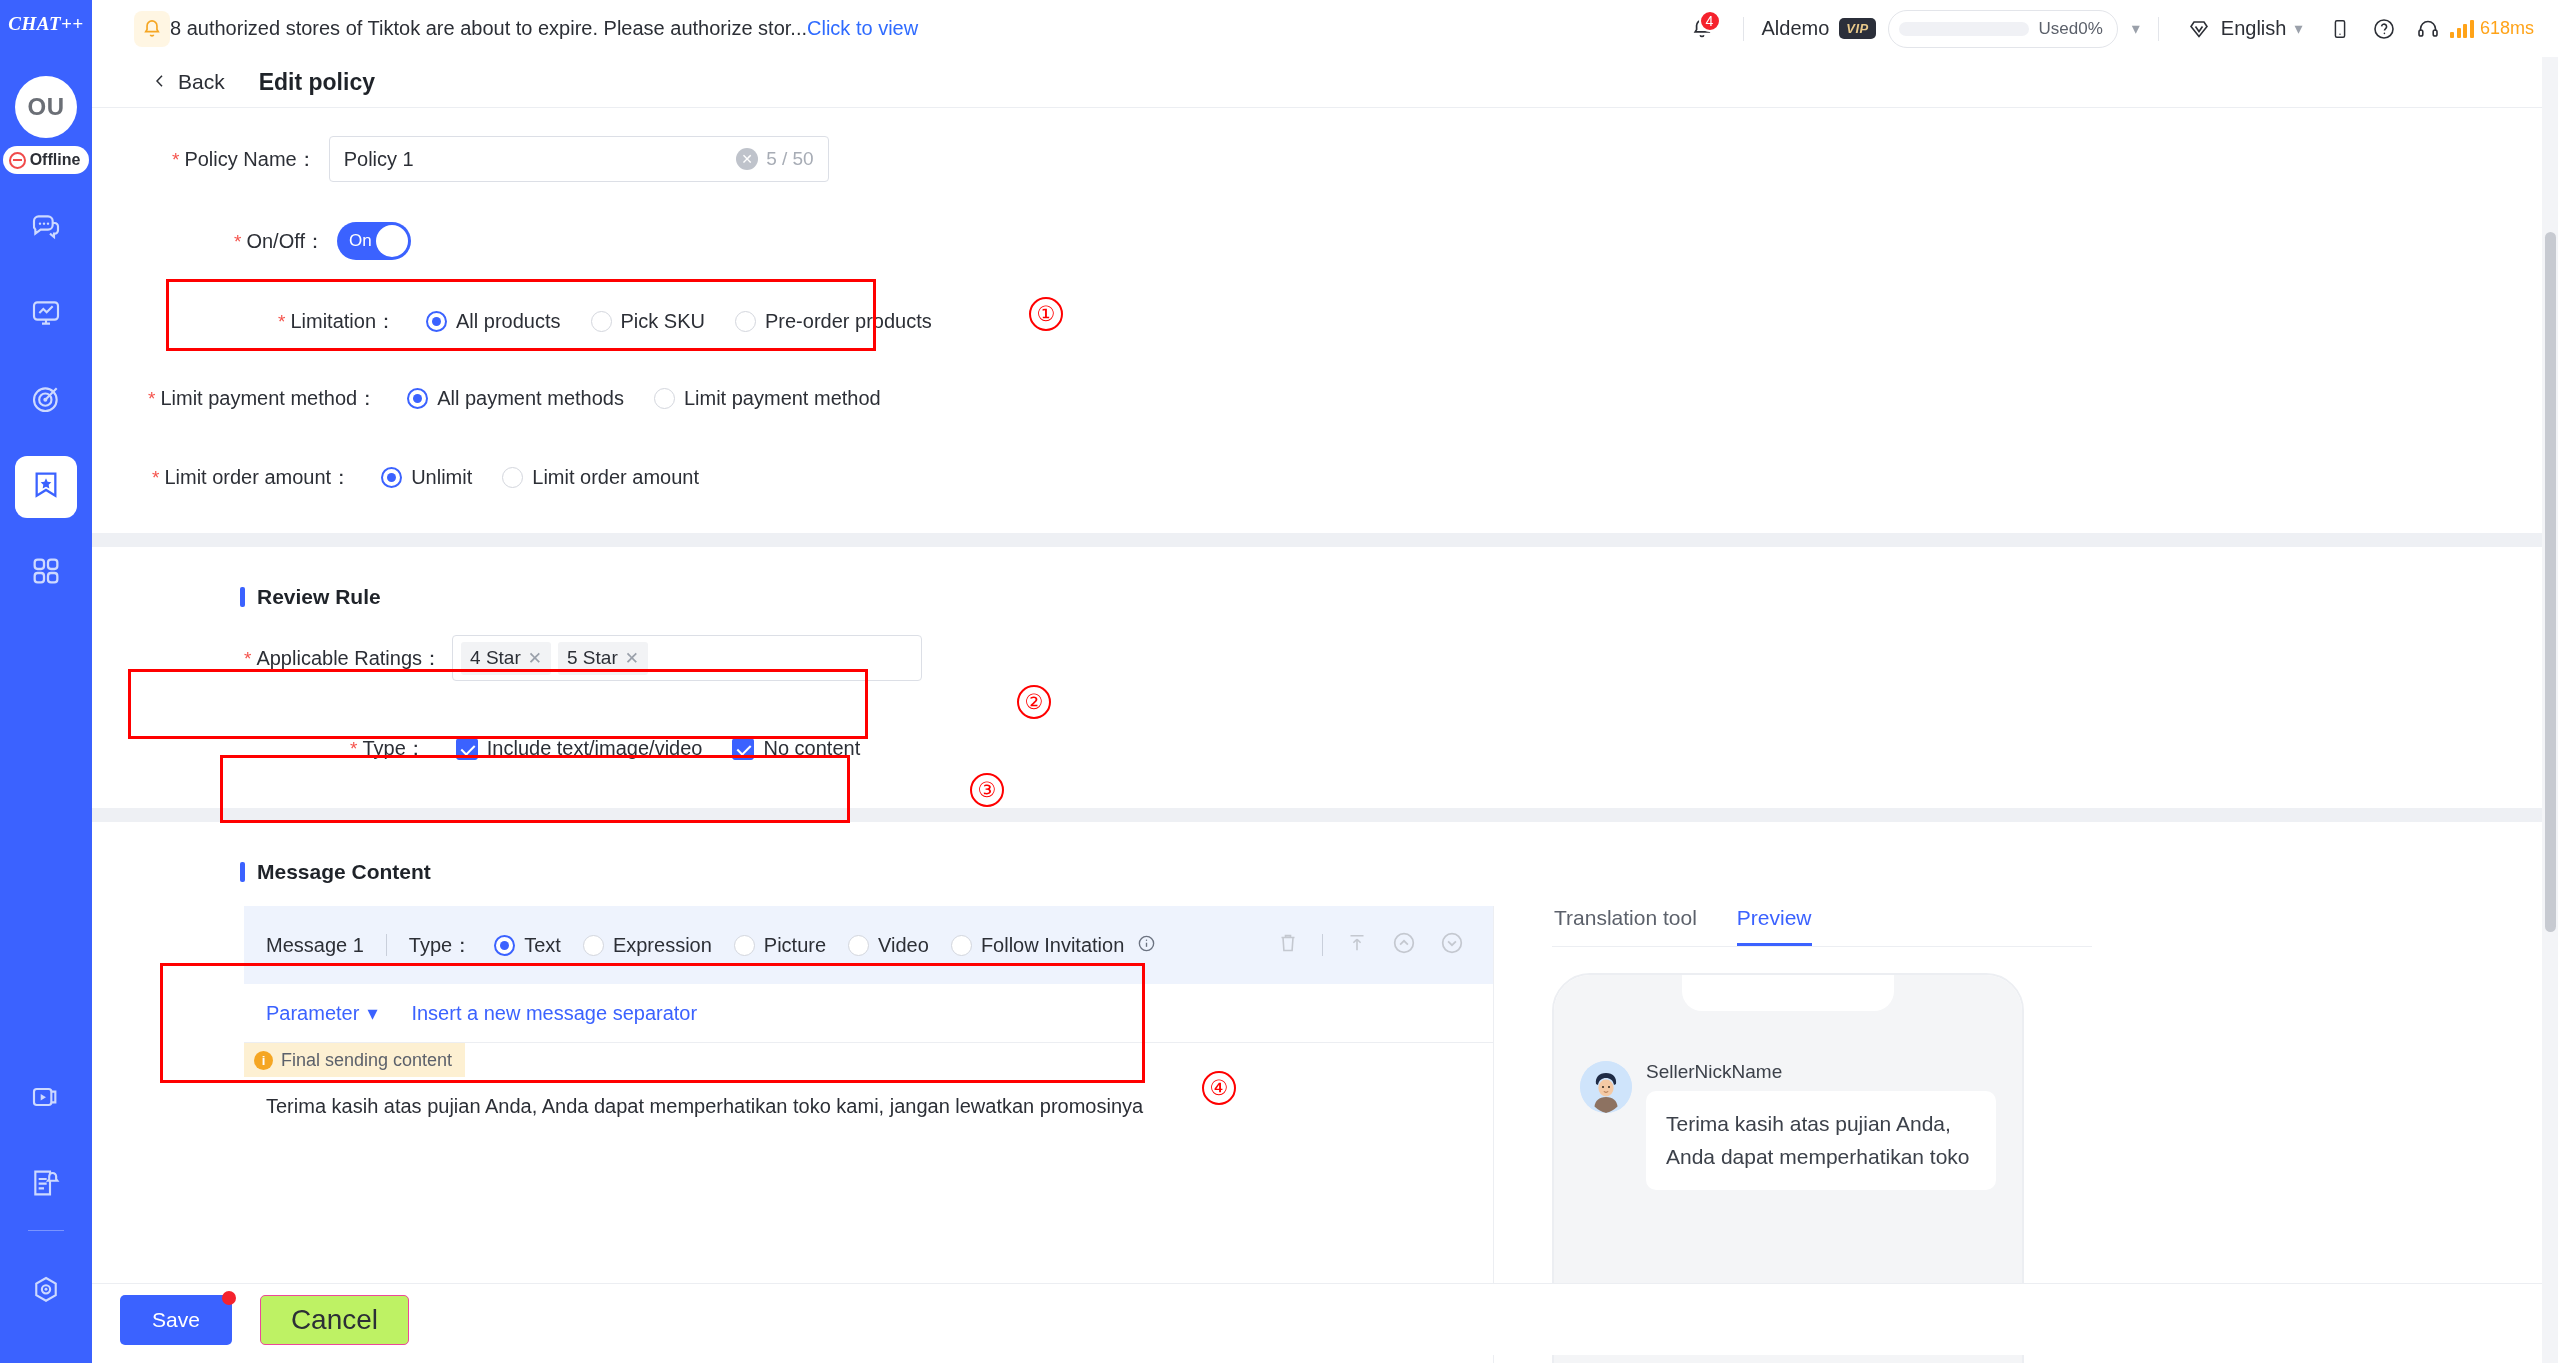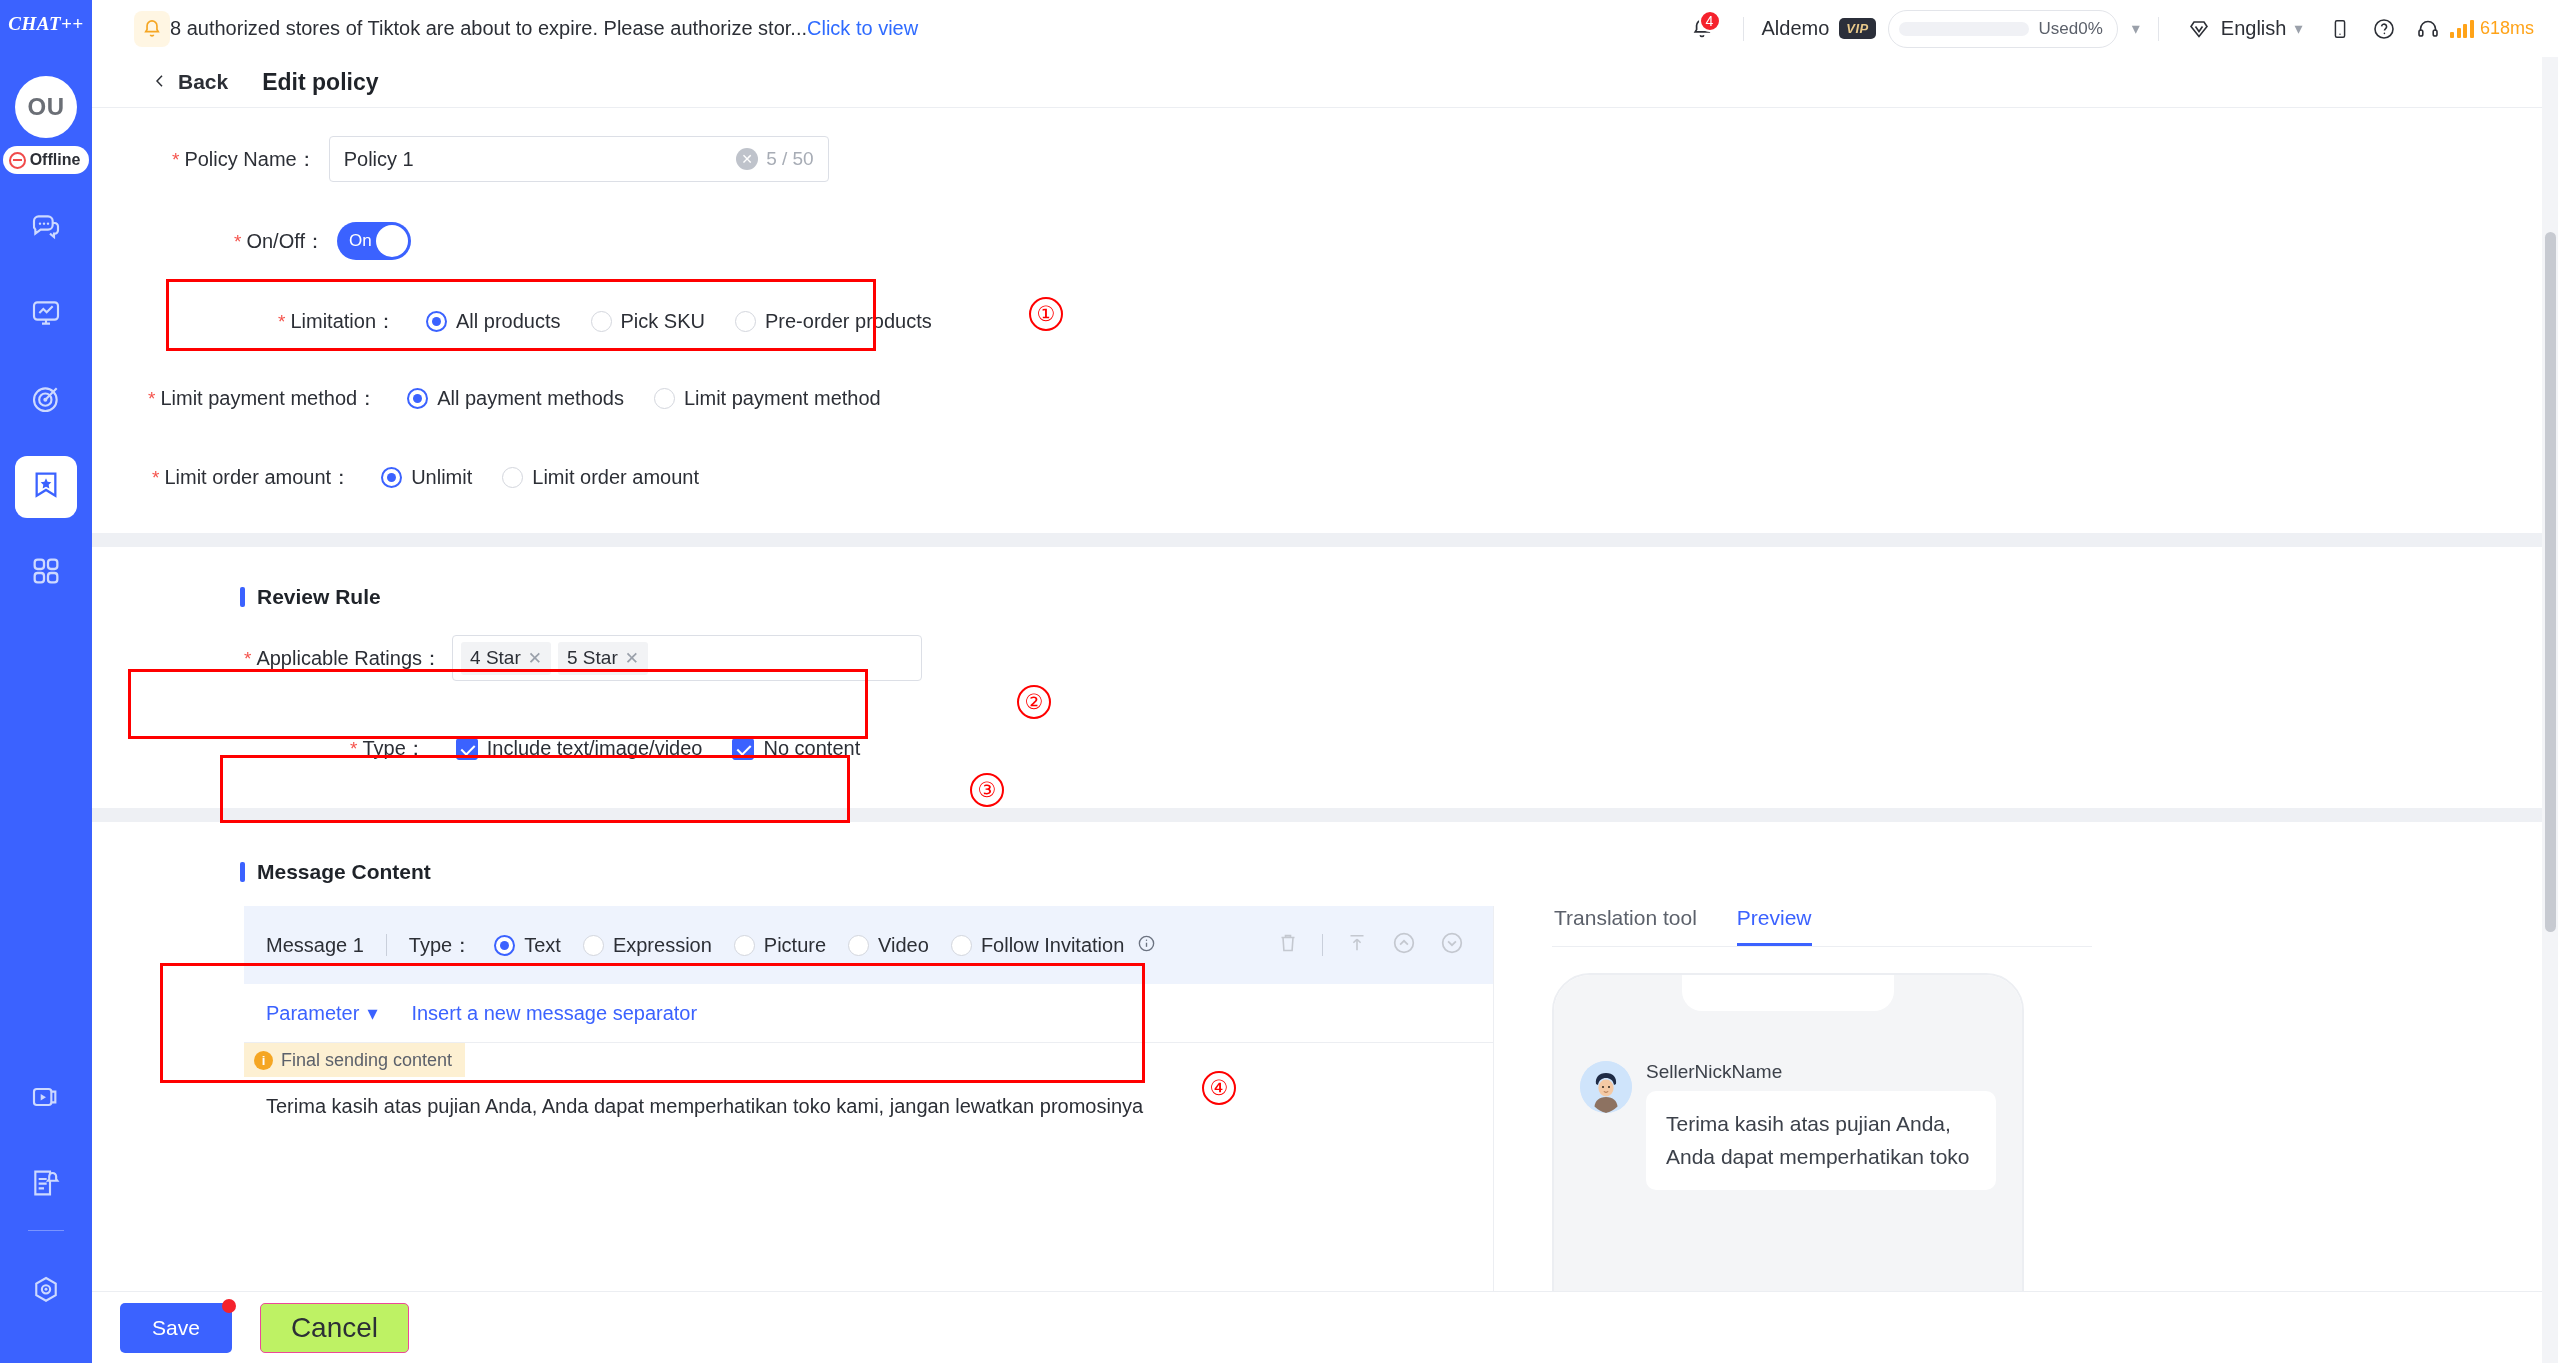--- a/index.html
+++ b/index.html
@@ -79,21 +79,21 @@
   .tb-icon { width: 44px; height: 44px; display: flex; align-items: center; justify-content: center; cursor: pointer; }
   .lang { font-size: 20px; color: #2c2f36; cursor: pointer; }
   .ping { display: flex; align-items: center; gap: 6px; color: #ffa318; font-size: 18px; }
   .bars { display: flex; align-items: flex-end; gap: 2.5px; height: 18px; }
   .bars i { width: 4px; background: #ffa318; border-radius: 1px; display: block; }
 
   
   #page { position: absolute; left: 92px; top: 57px; right: 0; bottom: 0; background: #eef0f4; overflow: hidden; }
   .card { background: #fff; margin: 0 0 14px 0; }
   .page-head { height: 50px; display: flex; align-items: center; padding-left: 60px; gap: 34px; background:#fff; }
-  .back { display: flex; align-items: center; gap: 10px; font-size: 21px; color: #2c2f36; cursor: pointer; font-weight: bold; }
+  .back { display: flex; align-items: center; gap: 10px; font-size: 21px; color: #2c2f36; cursor: pointer; }
   .page-title { font-size: 23px; font-weight: bold; color: #1f2329; }
 
   .hr { height: 1px; background: #eceef2; }
 
   .req { color: #f5544d; margin-right: 5px; font-size: 19px; }
   .flabel { font-size: 20px; color: #2c2f36; white-space: nowrap; }
   .frow { display: flex; align-items: center; }
 
   .input-box {
     width: 500px; height: 46px; border: 1px solid #dcdfe6; border-radius: 4px;
@@ -194,21 +194,21 @@
     display: flex; align-items: center; justify-content: center; overflow: hidden;
   }
   .seller-name { font-size: 19px; color: #3c414a; margin-bottom: 8px; }
   .bubble {
     background: #fff; border-radius: 10px; padding: 17px 20px; font-size: 21px; color: #3c414a;
     line-height: 1.55; max-width: 360px;
   }
 
   
   #footer {
-    position: absolute; left: 92px; right: 0; bottom: 0; height: 72px; background: #fff;
+    position: absolute; left: 92px; right: 0; bottom: 8px; height: 72px; background: #fff;
     display: flex; align-items: center; padding-left: 28px; gap: 28px;
     border-top: 1px solid #eceef2; z-index: 20;
   }
   .btn-primary {
     position: relative; background: #3b62ff; color: #fff; font-size: 21px; border: none;
     border-radius: 5px; height: 50px; padding: 0 32px; cursor: pointer;
   }
   .btn-primary .reddot {
     position: absolute; top: -4px; right: -4px; width: 14px; height: 14px; border-radius: 50%; background: #f5222d;
   }

